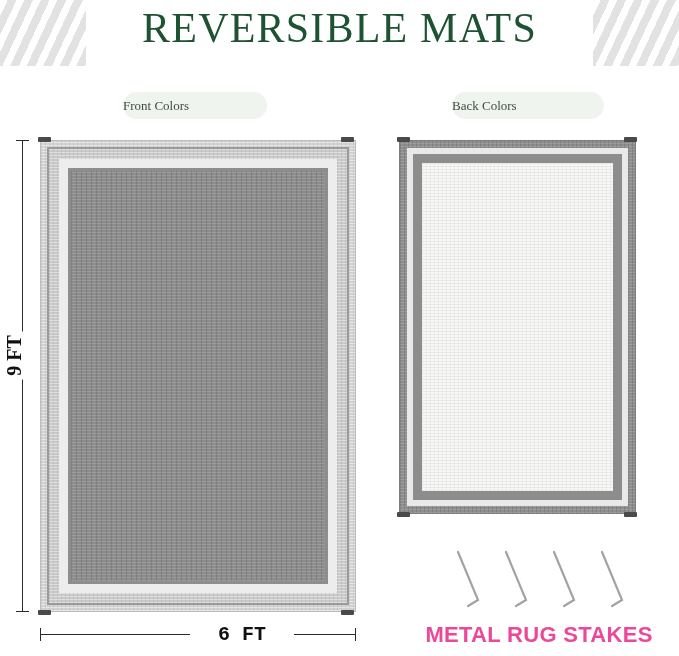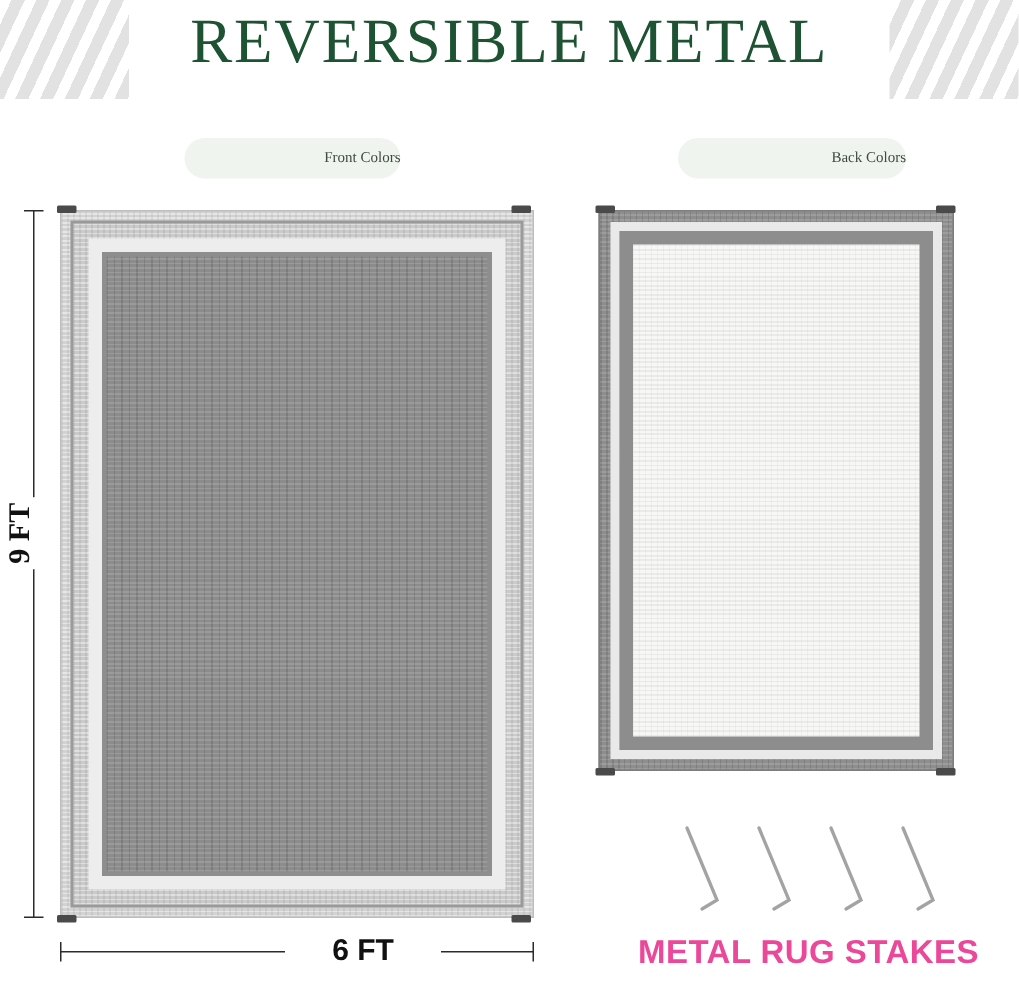--- a/index.html
+++ b/index.html
@@ -51,24 +51,24 @@
   }
 
   
   .pill {
     position: absolute;
     height: 27px;
     border-radius: 14px;
     background: #f0f4ef;
     color: #3d4b3f;
     font-family: "Liberation Serif", serif;
-    font-size: 10px;
+    font-size: 13px;
     display: flex;
     align-items: center;
-    justify-content: flex-end;
+    justify-content: flex-start;
   }
   .pill-front { left: 123px; top: 92px; width: 144px; }
   .pill-back  { left: 452px; top: 92px; width: 152px; }
 
   
   .mat {
     position: absolute;
     box-sizing: border-box;
   }
 
@@ -208,21 +208,21 @@
     background: #2b2b2b;
   }
   .ruler-h .cap.left { left: 0; }
   .ruler-h .cap.right { right: 0; }
   .label-h {
     position: absolute;
     left: 150px;
     top: -5px;
     width: 96px;
     text-align: center;
-    font-family: Liberation Sans, sans-serif;
+    font-family: Liberation Mono, monospace;
     font-size: 20px;
     font-weight: bold;
     color: #111;
     background: #fff;
     padding: 0 4px;
   }
 
   
   .stakes {
     position: absolute;
@@ -245,21 +245,21 @@
     letter-spacing: 0.3px;
     color: #ec4899;
   }
 </style>
 </head>
 <body>
 
 <div class="header">
   <div class="stripes-left"></div>
   <div class="stripes-right"></div>
-  <div class="title">REVERSIBLE METAL</div>
+  <div class="title">REVERSIBLE MATS</div>
 </div>
 
 <div class="pill pill-front">
   <span>Front Colors</span>
 </div>
 <div class="pill pill-back">
   <span>Back Colors</span>
 </div>
 
 <div class="mat mat-front">

